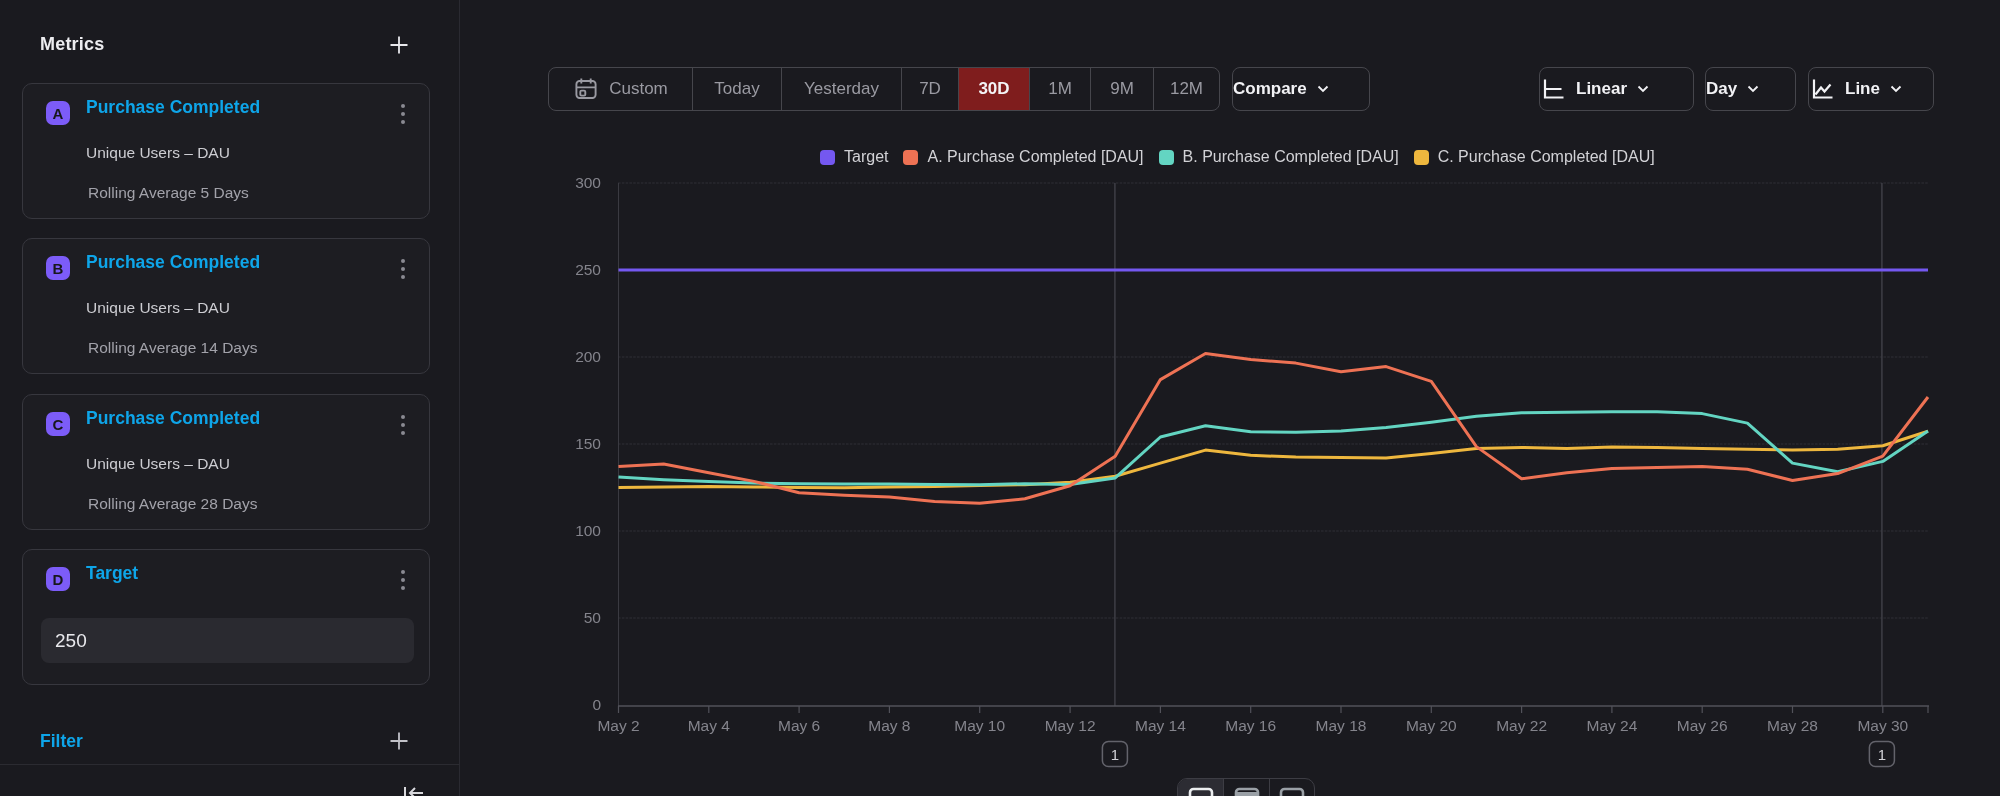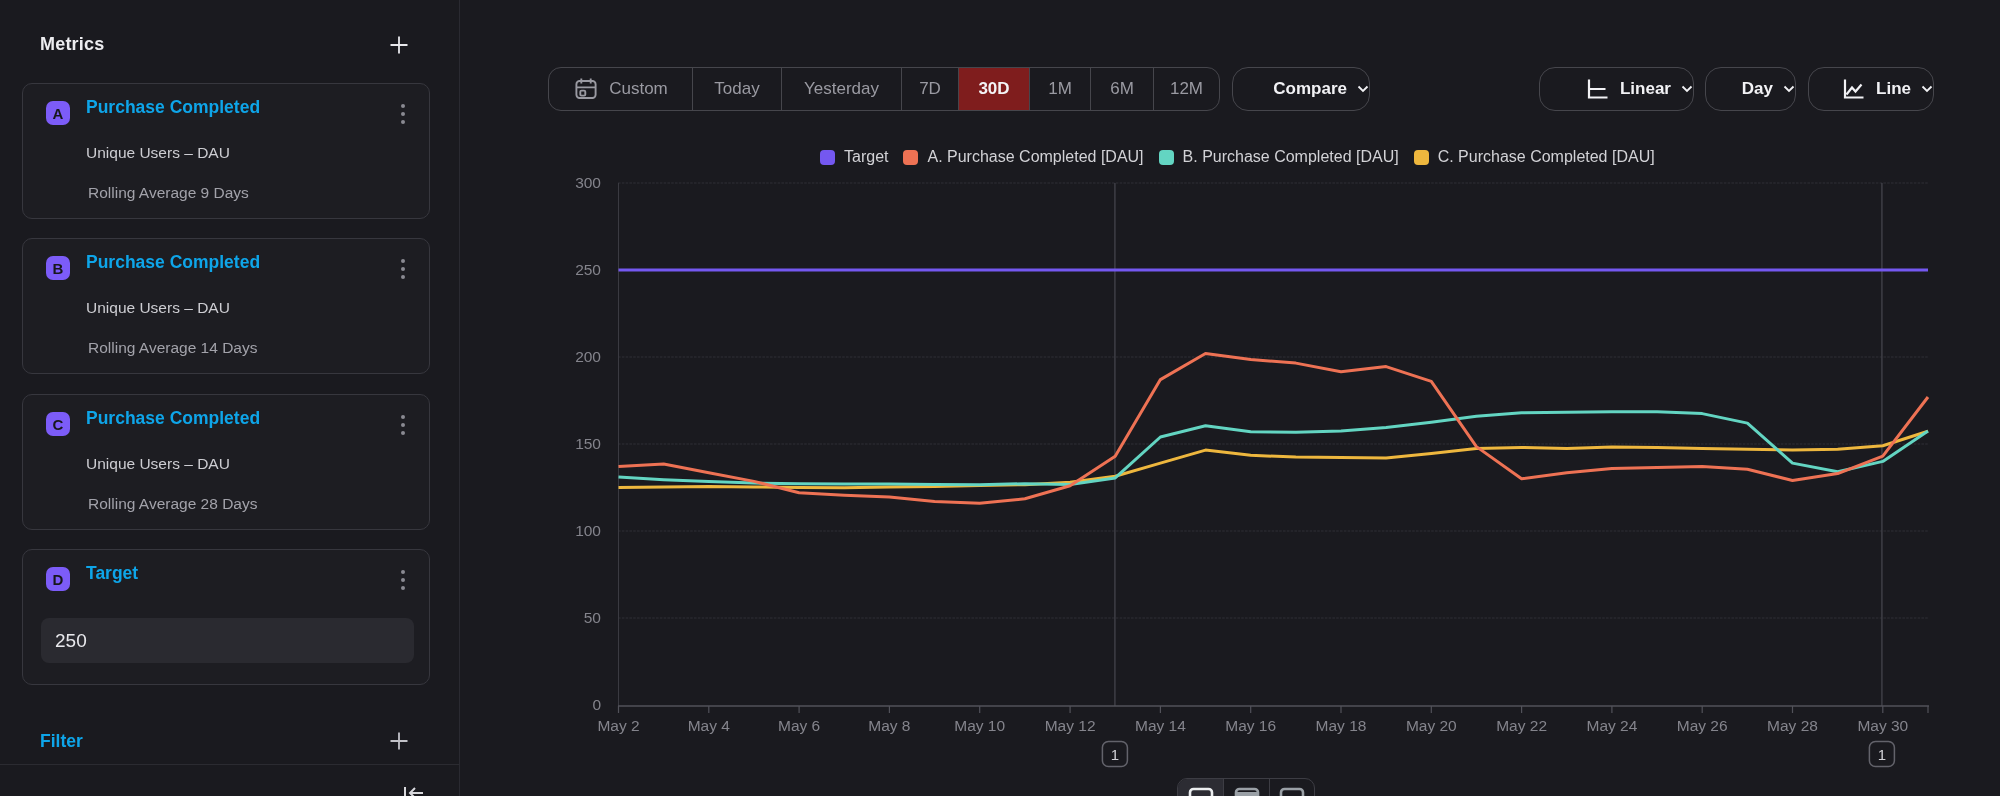--- a/index.html
+++ b/index.html
@@ -13,22 +13,22 @@
 .badge{position:absolute;left:23px;top:17px;width:24px;height:24px;border-radius:7px;background:#7c5cf8;color:#17171c;font-size:15px;font-weight:700;display:flex;align-items:center;justify-content:center}
 .card .title{position:absolute;left:63px;top:13px;font-size:17.5px;font-weight:700;color:#0ea5e9}
 .card .sub1{position:absolute;left:63px;top:60px;font-size:15.5px;color:#cdcdd2}
 .card .sub2{position:absolute;left:65px;top:100px;font-size:15.5px;color:#a2a2aa}
 .kebab{position:absolute;right:24px;top:20px;width:4px}
 .kebab i{display:block;width:4.2px;height:4.2px;border-radius:50%;background:#8a8a92;margin-bottom:3.8px}
 .dinput{position:absolute;left:18px;top:68px;width:373px;height:45px;border-radius:8px;background:#2a2a30;color:#e9e9ed;font-size:19px;line-height:45px;padding-left:14px}
 .filter-lbl{position:absolute;left:40px;top:731px;font-size:17.5px;font-weight:700;color:#0ea5e9}
 .sb-div{position:absolute;left:0;top:764px;width:460px;height:1px;background:#2b2b31}
 
-.tbtn{position:absolute;top:67px;height:44px;border:1px solid #46464c;border-radius:16px;display:flex;align-items:center;justify-content:flex-end;color:#f2f2f5;font-size:17px;font-weight:600;gap:10px}
-#seg{position:absolute;left:548px;top:67px;height:44px;border:1px solid #46464c;border-radius:13px;display:flex;overflow:hidden}
+.tbtn{position:absolute;top:67px;height:44px;border:1px solid #46464c;border-radius:8px;display:flex;align-items:center;justify-content:flex-start;color:#f2f2f5;font-size:17px;font-weight:600;gap:10px}
+#seg{position:absolute;left:548px;top:67px;height:44px;border:1px solid #46464c;border-radius:8px;display:flex;overflow:hidden}
 #seg .cell{height:100%;display:flex;align-items:center;justify-content:center;color:#9a9aa2;font-size:17px;border-left:1px solid #46464c;gap:10px}
 #seg .cell:first-child{border-left:none}
 #seg .sel{background:#7f1d1d;color:#f4f4f6;font-weight:700}
 
 #legend{position:absolute;left:820px;top:148px;display:flex;gap:15px;align-items:center}
 #legend .item{display:flex;align-items:center;gap:9px;font-size:16px;color:#d2d2d6}
 #legend .sw{width:15px;height:15px;border-radius:4px}
 
 #bseg{position:absolute;left:1177px;top:778px;width:138px;height:44px;border:1px solid #3d3d44;border-radius:10px;display:flex;overflow:hidden}
 #bseg .c{width:46px;height:100%;border-left:1px solid #3d3d44;display:flex;justify-content:center}
@@ -40,21 +40,21 @@
 <div id="sidebar">
   <div class="sb-head">Metrics</div>
   <svg class="abs" style="left:389px;top:35px" width="20" height="20" viewBox="0 0 20 20">
       <path d="M10 1.5 V18.5 M1.5 10 H18.5" stroke="#e8e8ec" stroke-width="1.8"></path>
     </svg>
 
   <div class="card" style="top:83px;height:135.5px">
     <div class="badge">A</div>
       <div class="title">Purchase Completed</div>
     <div class="sub1">Unique Users – DAU</div>
-    <div class="sub2">Rolling Average 9 Days</div>
+    <div class="sub2">Rolling Average 5 Days</div>
     <div class="kebab">
         <i></i>
         <i></i>
         <i></i>
       </div>
   </div>
   <div class="card" style="top:238px;height:135.5px">
     <div class="badge">B</div>
       <div class="title">Purchase Completed</div>
     <div class="sub1">Unique Users – DAU</div>
@@ -103,21 +103,21 @@
         <rect x="3.4" y="5" width="19.2" height="17" rx="3.2"></rect>
         <path d="M8.3 2.5 V7.4 M17.7 2.5 V7.4 M3.4 11.4 H22.6"></path>
         <rect x="7.3" y="14.6" width="5" height="5" rx="1.2"></rect>
       </svg>
     Custom</div>
   <div class="cell" style="width:89px">Today</div>
   <div class="cell" style="width:120px">Yesterday</div>
   <div class="cell" style="width:57px">7D</div>
   <div class="cell sel" style="width:71px">30D</div>
   <div class="cell" style="width:61px">1M</div>
-  <div class="cell" style="width:63px">6M</div>
+  <div class="cell" style="width:63px">9M</div>
   <div class="cell" style="width:66px">12M</div>
 </div>
 <div class="tbtn" style="left:1232px;width:138px">Compare <svg width="12" height="8" viewBox="0 0 12 8" fill="none">
       <path d="M1.5 1.5 L6 6 L10.5 1.5" stroke="#f2f2f5" stroke-width="1.8"></path>
     </svg></div>
 <div class="tbtn" style="left:1539px;width:155px">
   <svg width="26" height="26" viewBox="0 0 26 26" fill="none" stroke="#f2f2f5" stroke-width="2.2">
       <path d="M5 3.5 V21.5 H23.5 M5 13 H21.5"></path>
     </svg>
   Linear <svg width="12" height="8" viewBox="0 0 12 8" fill="none">

